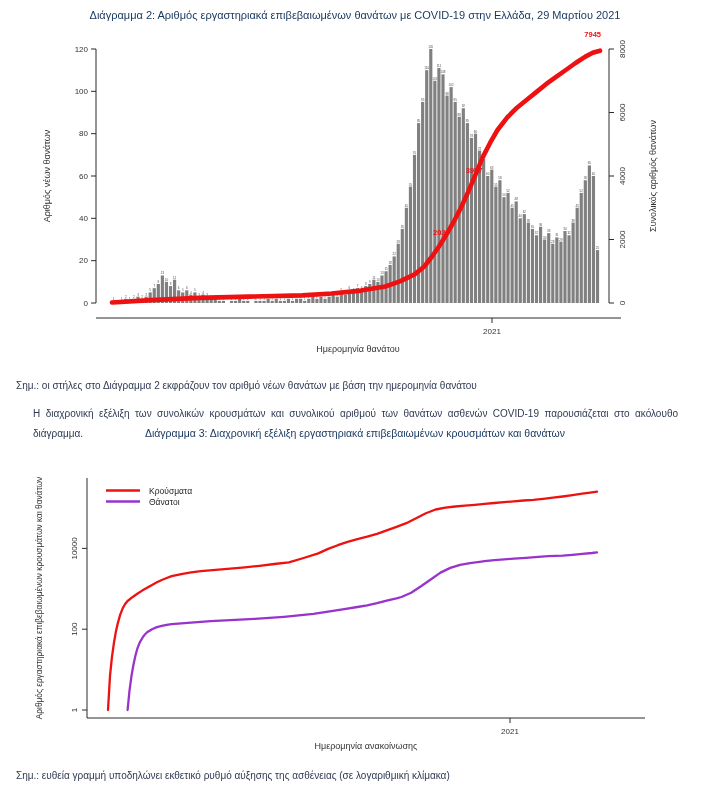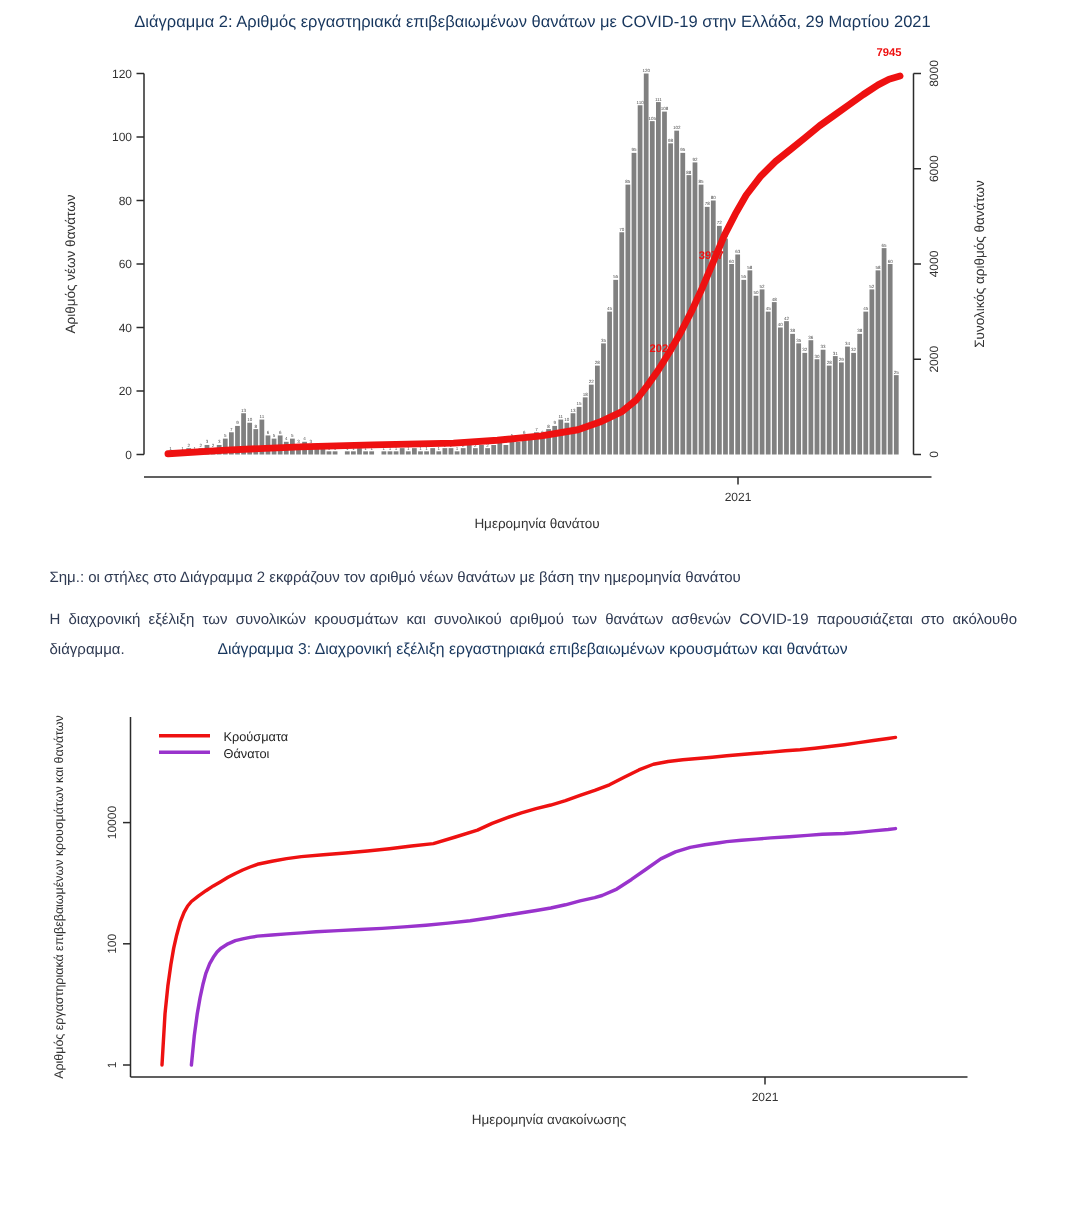--- a/index.html
+++ b/index.html
@@ -3,21 +3,21 @@
 <meta charset="utf-8">
 <style>
   html,body{margin:0;padding:0;background:#fff;}
   .page{position:relative;width:710px;height:805px;background:#fff;overflow:hidden;
         font-family:"Liberation Sans","DejaVu Sans",sans-serif;}
   svg{position:absolute;left:0;top:0;}
   .fig-title{position:absolute;width:710px;text-align:center;font-weight:normal;
              font-size:11px;color:#17365d;letter-spacing:0;}
   .t2{top:9px;}
   .t3{top:427px;font-size:10.5px;}
-  .note{position:absolute;left:33px;font-size:10px;color:#2f3a52;}
+  .note{position:absolute;left:16px;font-size:10px;color:#2f3a52;}
   .noteA{top:380px;}
   .noteB{top:770px;}
   .para{position:absolute;left:33px;top:404px;width:645px;font-size:10px;color:#2f3a52;
         text-align:justify;line-height:1.95;}
   .ax{stroke:#2b2b2b;stroke-width:1;fill:none;}
   .tick{font-size:8px;fill:#333;}
   .blab{font-size:3px;fill:#4a4a4a;}
   .axlab{font-size:9px;fill:#333;}
   .axlab2{font-size:8.3px;fill:#333;}
   .leg{font-size:8.5px;fill:#222;}
@@ -325,14 +325,15 @@
   </svg>
 
   <div class="fig-title t2">Διάγραμμα 2: Αριθμός εργαστηριακά επιβεβαιωμένων θανάτων με COVID-19 στην Ελλάδα, 29 Μαρτίου 2021</div>
 
   <div class="note noteA">Σημ.: οι στήλες στο Διάγραμμα 2 εκφράζουν τον αριθμό νέων θανάτων με βάση την ημερομηνία θανάτου</div>
 
   <div class="para">Η διαχρονική εξέλιξη των συνολικών κρουσμάτων και συνολικού αριθμού των θανάτων ασθενών COVID-19 παρουσιάζεται στο ακόλουθο διάγραμμα.</div>
 
   <div class="fig-title t3">Διάγραμμα 3: Διαχρονική εξέλιξη εργαστηριακά επιβεβαιωμένων κρουσμάτων και θανάτων</div>
 
+  <div class="note noteB">Σημ.: ευθεία γραμμή υποδηλώνει εκθετικό ρυθμό αύξησης της ασθένειας (σε λογαριθμική κλίμακα)</div>
 
 </div>
 
 </body></html>

